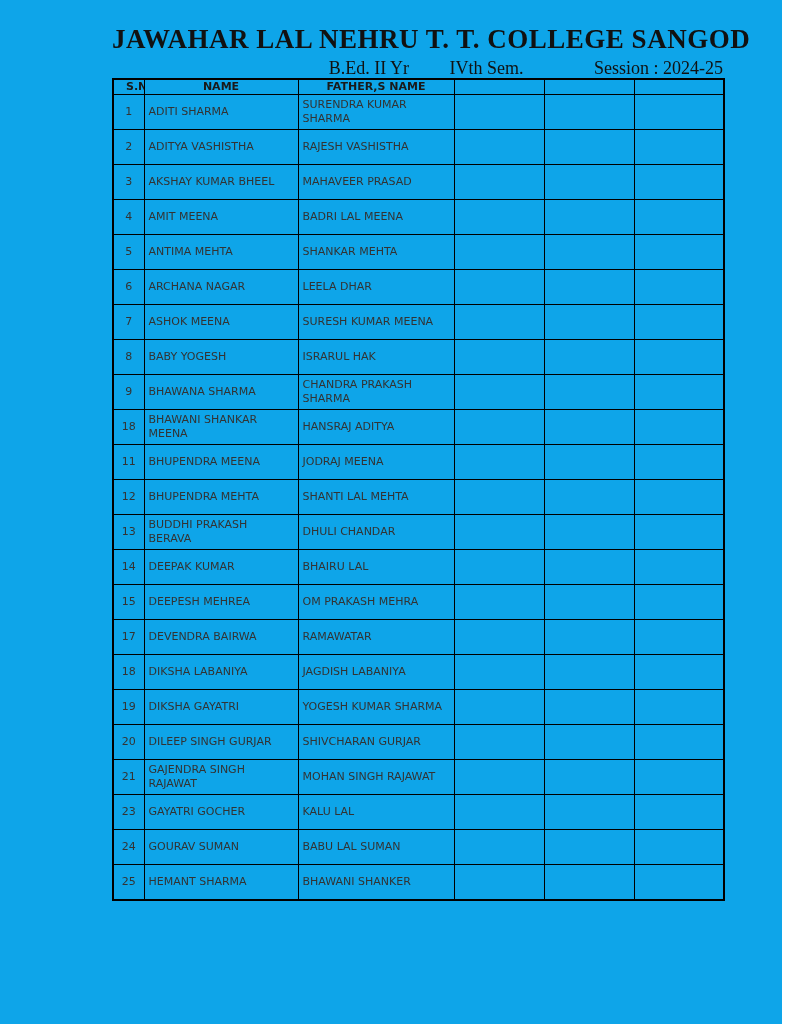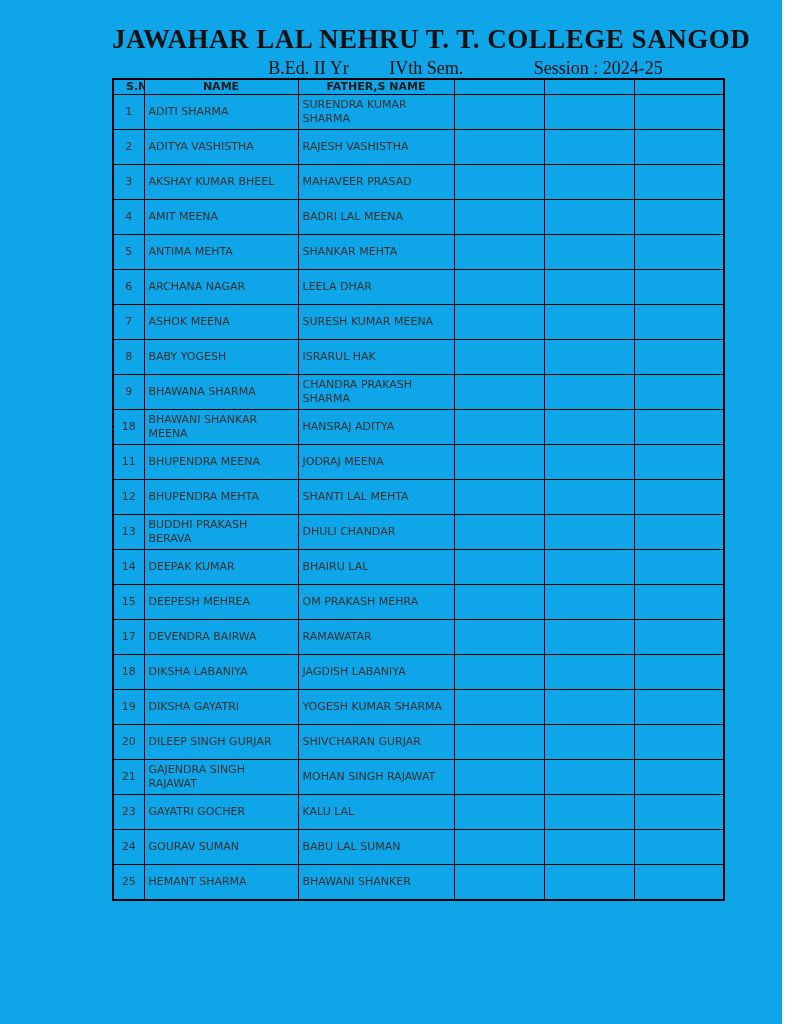--- a/index.html
+++ b/index.html
@@ -29,21 +29,21 @@
     color: #111111;
     letter-spacing: 0.5px;
     white-space: nowrap;
     margin: 0;
   }
   .doc-subtitle {
     font-family: "Liberation Serif", serif;
     font-size: 18px;
     color: #111111;
     margin-top: 3px;
-    text-align: center;
+    text-align: right;
     white-space: nowrap;
   }
   .doc-subtitle .course   { margin-left: 96px; }
   .doc-subtitle .semester { margin-left: 36px; }
   .doc-subtitle .session  { margin-left: 66px; }
 
   table.roster {
     position: absolute;
     left: 112px;
     top: 78px;

